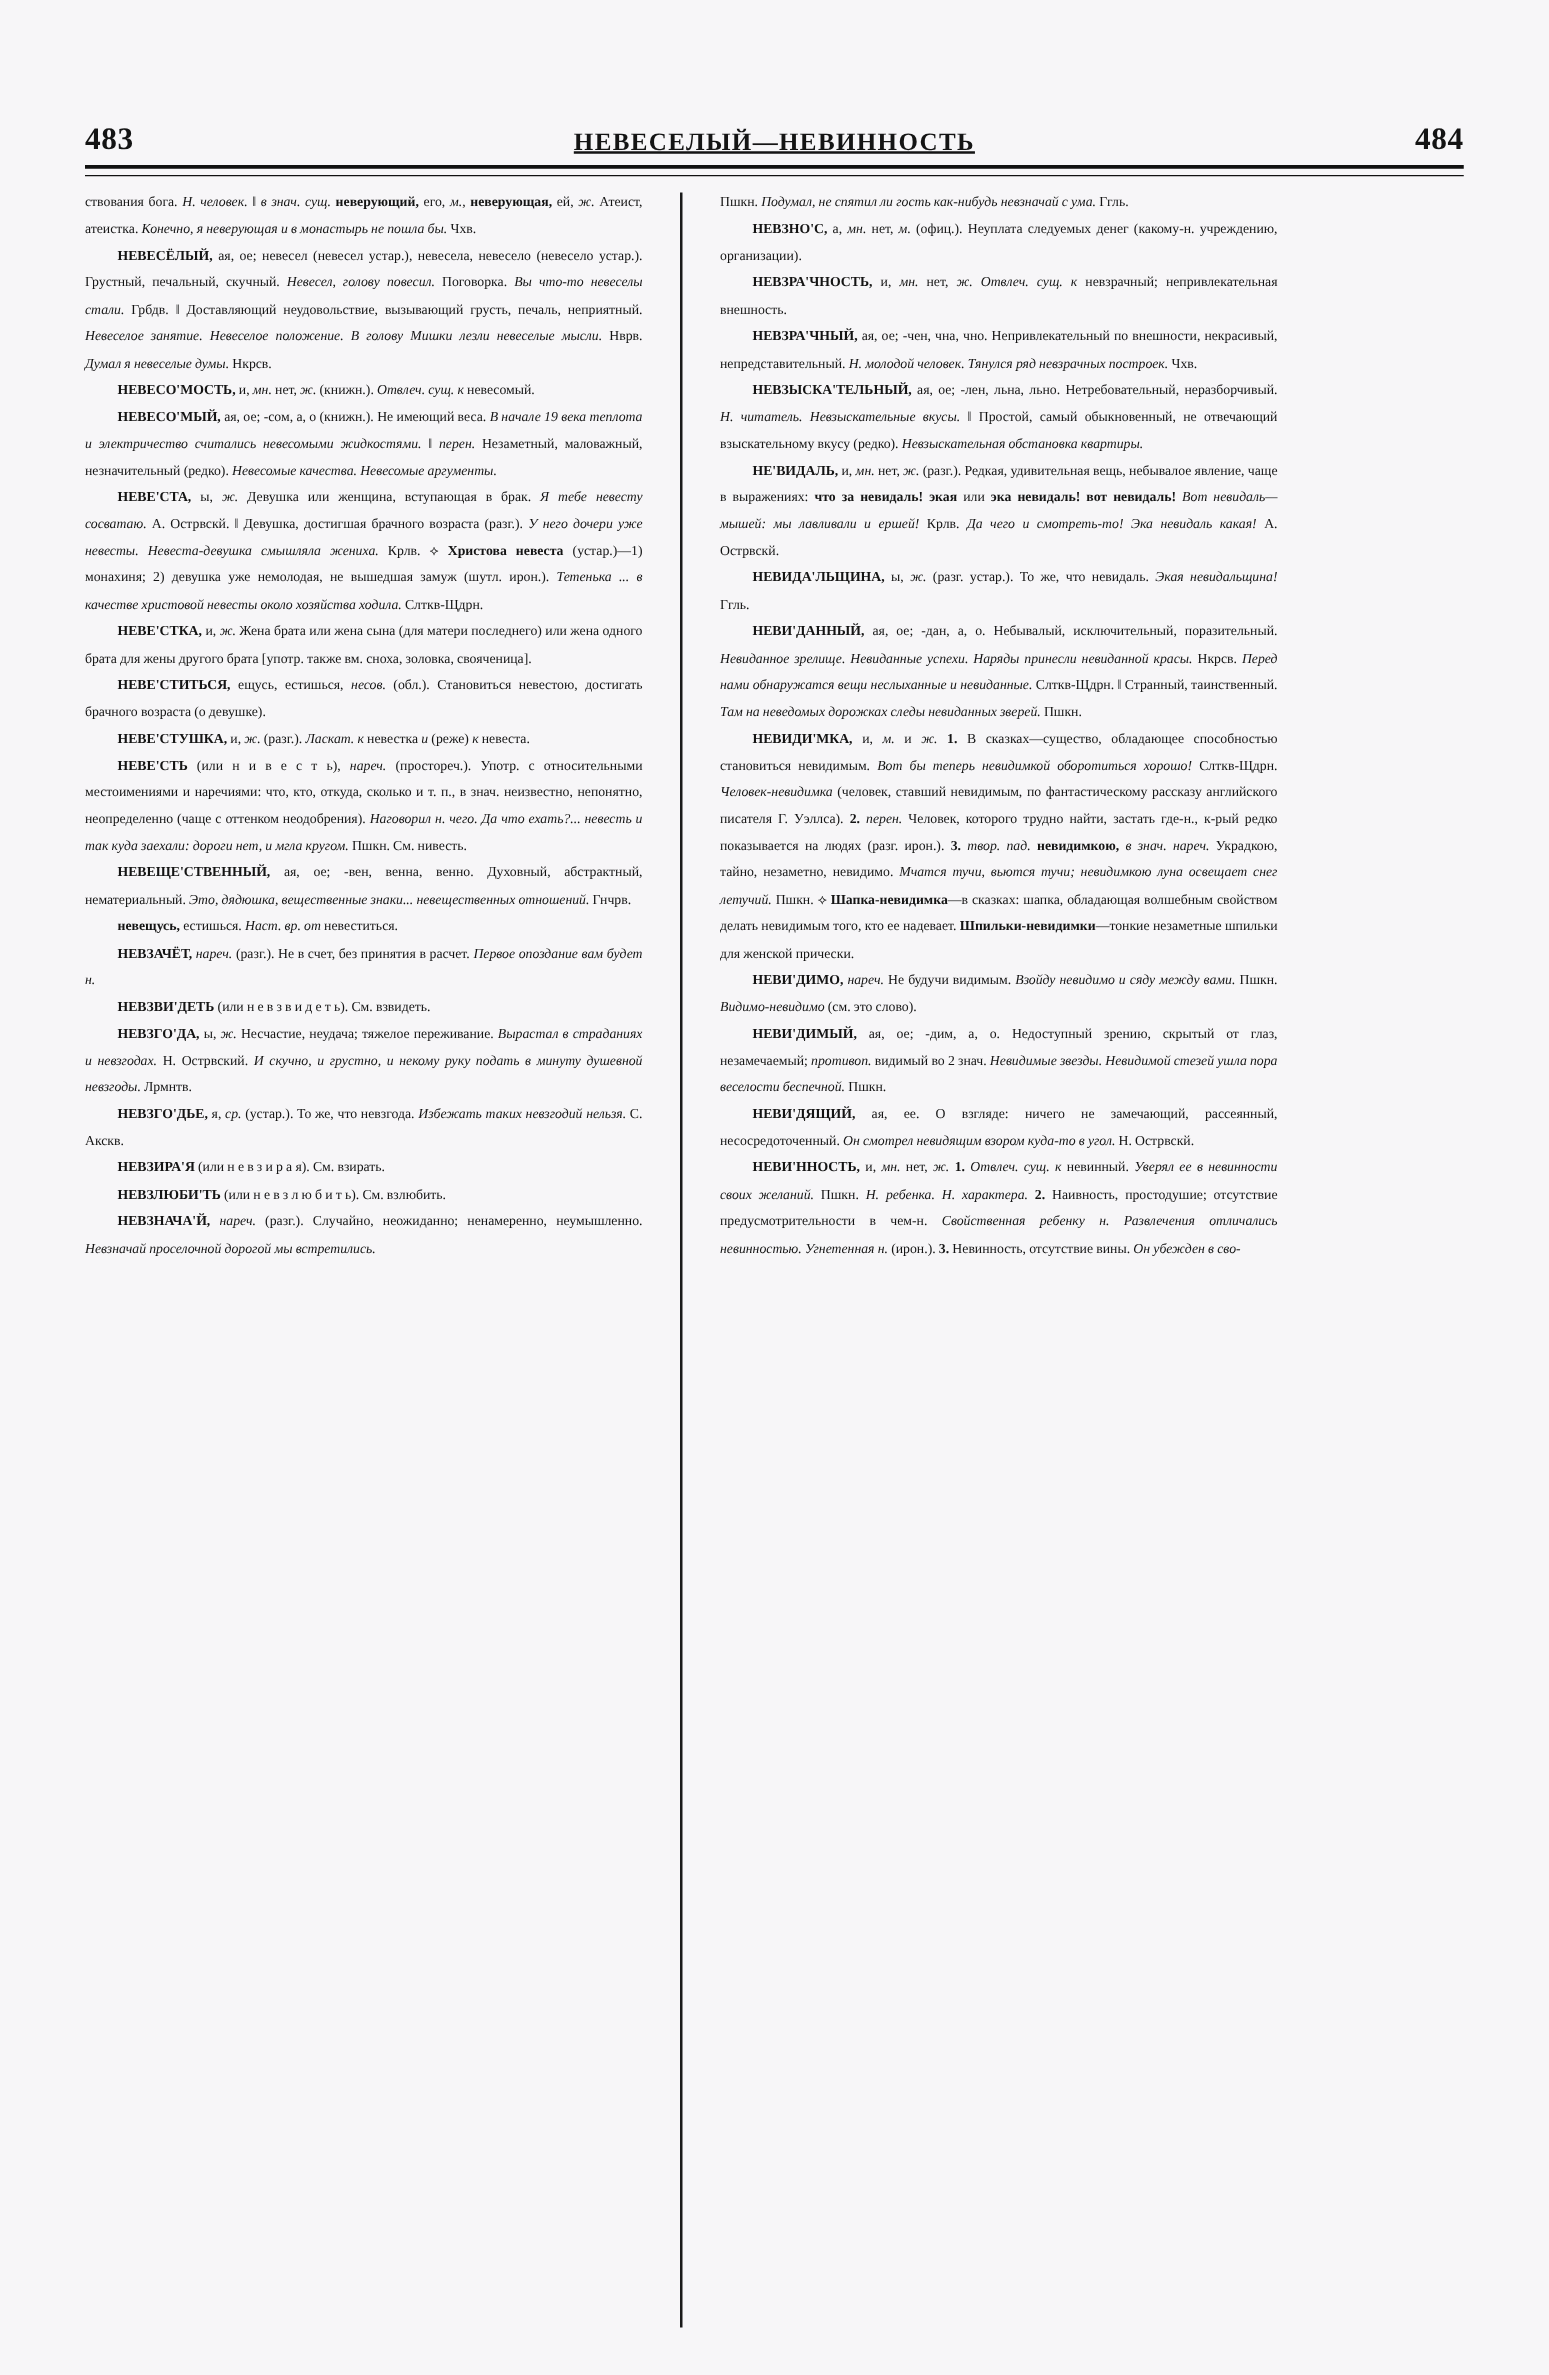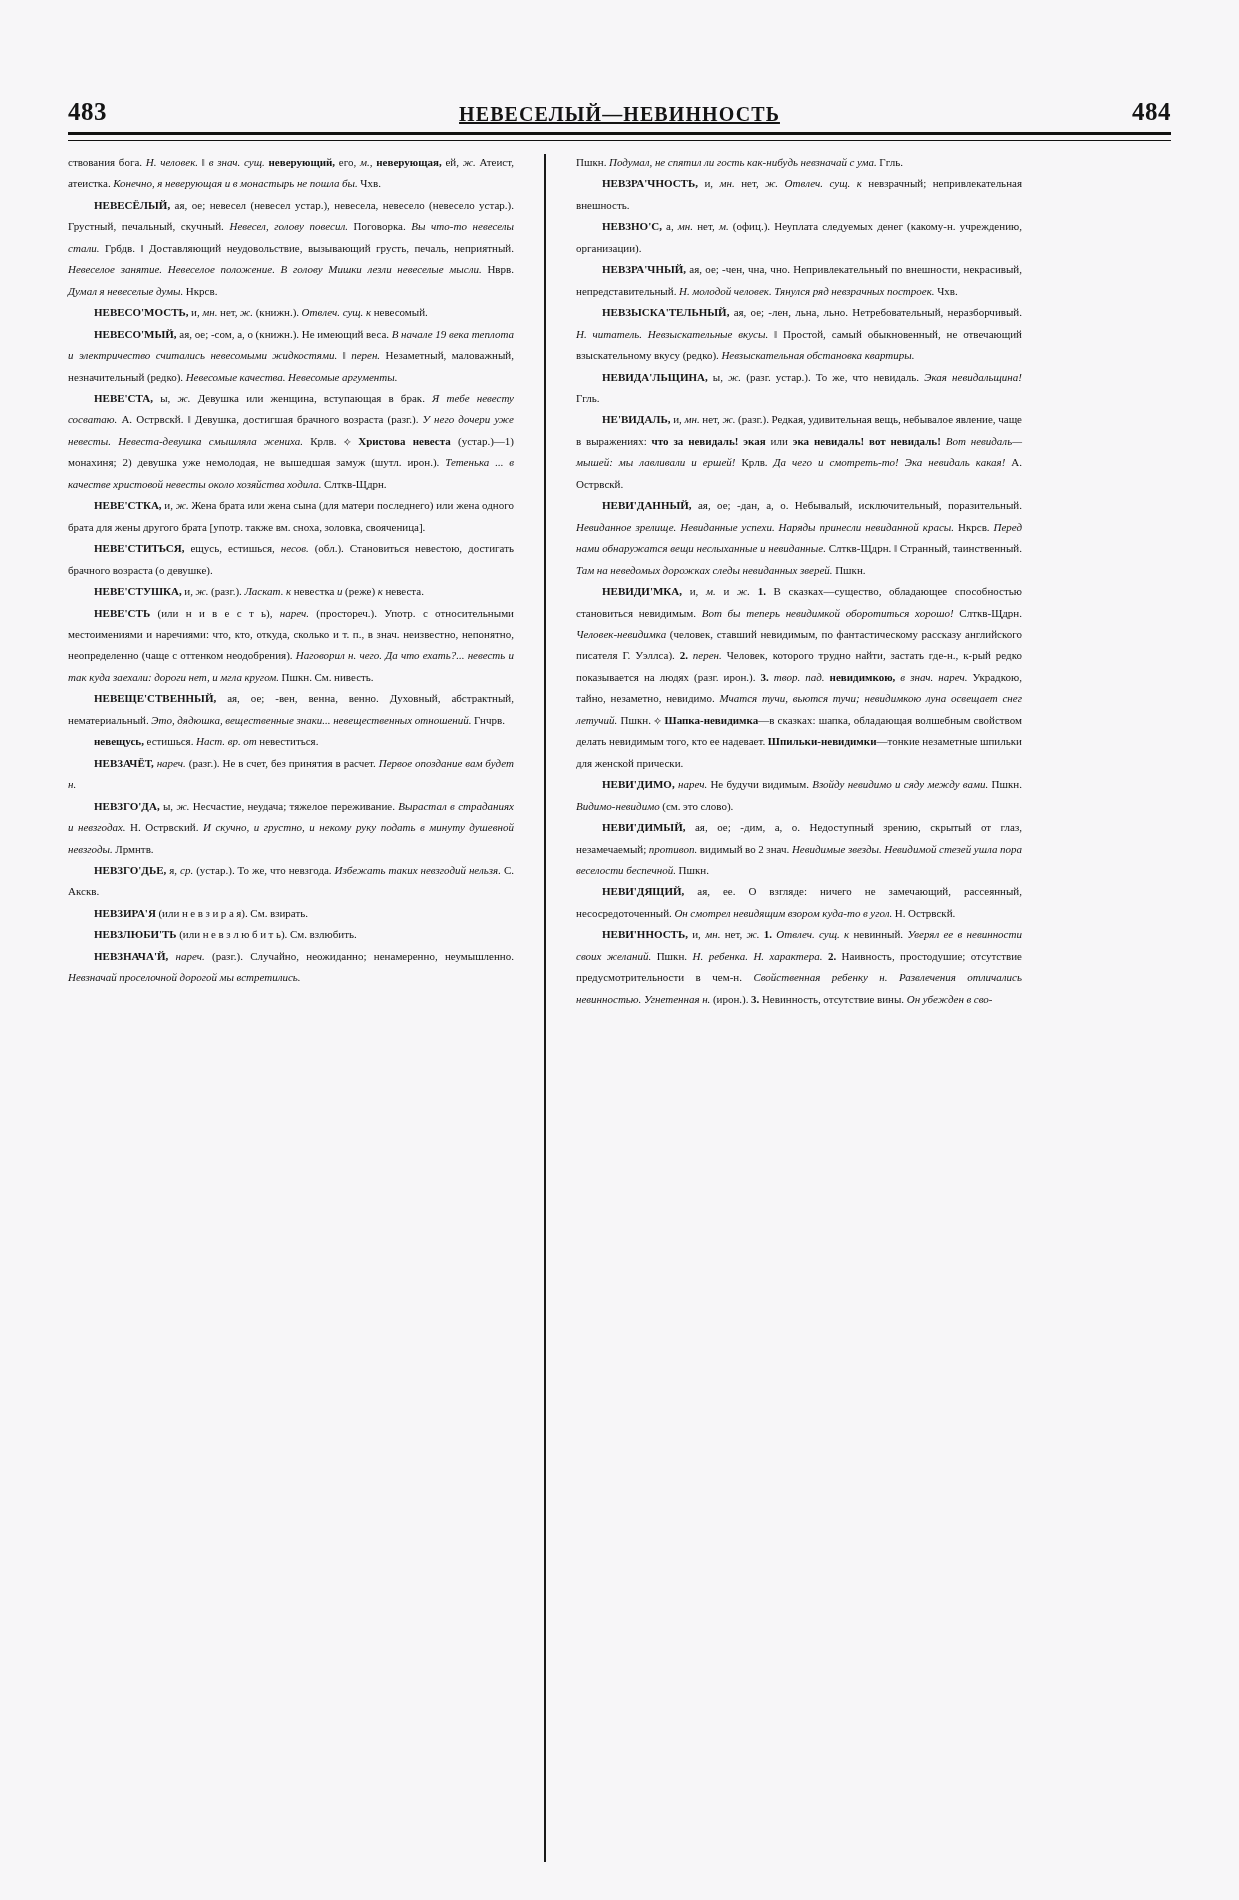--- a/index.html
+++ b/index.html
@@ -108,35 +108,36 @@
         <p class="entry"><b>НЕВЕСО'МОСТЬ,</b> и, <i>мн.</i> нет, <i>ж.</i> (книжн.). <i>Отвлеч. сущ. к</i> невесомый.</p>
         <p class="entry"><b>НЕВЕСО'МЫЙ,</b> ая, ое; -сом, а, о (книжн.). Не имеющий веса. <i>В начале 19 века теплота и электричество считались невесомыми жидкостями.</i> ‖ <i>перен.</i> Незаметный, маловажный, незначительный (редко). <i>Невесомые качества. Невесомые аргументы.</i></p>
         <p class="entry"><b>НЕВЕ'СТА,</b> ы, <i>ж.</i> Девушка или женщина, вступающая в брак. <i>Я тебе невесту сосватаю.</i> А. Острвскй. ‖ Девушка, достигшая брачного возраста (разг.). <i>У него дочери уже невесты. Невеста-девушка смышляла жениха.</i> Крлв. ⟡ <b>Христова невеста</b> (устар.)—1) монахиня; 2) девушка уже немолодая, не вышедшая замуж (шутл. ирон.). <i>Тетенька ... в качестве христовой невесты около хозяйства ходила.</i> Слткв-Щдрн.</p>
         <p class="entry"><b>НЕВЕ'СТКА,</b> и, <i>ж.</i> Жена брата или жена сына (для матери последнего) или жена одного брата для жены другого брата [употр. также вм. сноха, золовка, свояченица].</p>
         <p class="entry"><b>НЕВЕ'СТИТЬСЯ,</b> ещусь, естишься, <i>несов.</i> (обл.). Становиться невестою, достигать брачного возраста (о девушке).</p>
         <p class="entry"><b>НЕВЕ'СТУШКА,</b> и, <i>ж.</i> (разг.). <i>Ласкат. к</i> невестка <i>и</i> (реже) <i>к</i> невеста.</p>
         <p class="entry"><b>НЕВЕ'СТЬ</b> (или н и в е с т ь), <i>нареч.</i> (простореч.). Употр. с относительными местоимениями и наречиями: что, кто, откуда, сколько и т. п., в знач. неизвестно, непонятно, неопределенно (чаще с оттенком неодобрения). <i>Наговорил н. чего. Да что ехать?... невесть и так куда заехали: дороги нет, и мгла кругом.</i> Пшкн. См. нивесть.</p>
         <p class="entry"><b>НЕВЕЩЕ'СТВЕННЫЙ,</b> ая, ое; -вен, венна, венно. Духовный, абстрактный, нематериальный. <i>Это, дядюшка, вещественные знаки... невещественных отношений.</i> Гнчрв.</p>
         <p class="entry"><b>невещусь,</b> естишься. <i>Наст. вр. от</i> невеститься.</p>
         <p class="entry"><b>НЕВЗАЧЁТ,</b> <i>нареч.</i> (разг.). Не в счет, без принятия в расчет. <i>Первое опоздание вам будет н.</i></p>
+        <p class="entry"><b>НЕВЗВИ'ДЕТЬ</b> (или н е в з в и д е т ь). См. взвидеть.</p>
         <p class="entry"><b>НЕВЗГО'ДА,</b> ы, <i>ж.</i> Несчастие, неудача; тяжелое переживание. <i>Вырастал в страданиях и невзгодах.</i> Н. Острвский. <i>И скучно, и грустно, и некому руку подать в минуту душевной невзгоды.</i> Лрмнтв.</p>
         <p class="entry"><b>НЕВЗГО'ДЬЕ,</b> я, <i>ср.</i> (устар.). То же, что невзгода. <i>Избежать таких невзгодий нельзя.</i> С. Акскв.</p>
         <p class="entry"><b>НЕВЗИРА'Я</b> (или н е в з и р а я). См. взирать.</p>
         <p class="entry"><b>НЕВЗЛЮБИ'ТЬ</b> (или н е в з л ю б и т ь). См. взлюбить.</p>
         <p class="entry"><b>НЕВЗНАЧА'Й,</b> <i>нареч.</i> (разг.). Случайно, неожиданно; ненамеренно, неумышленно. <i>Невзначай проселочной дорогой мы встретились.</i></p>
       </div>
     <div class="col-divider"></div>
     <div class="col col-right" id="col-right">
         <p class="entry cont">Пшкн. <i>Подумал, не спятил ли гость как-нибудь невзначай с ума.</i> Ггль.</p>
+        <p class="entry"><b>НЕВЗНО'С,</b> а, <i>мн.</i> нет, <i>м.</i> (офиц.). Неуплата следуемых денег (какому-н. учреждению, организации).</p>
         <p class="entry"><b>НЕВЗРА'ЧНОСТЬ,</b> и, <i>мн.</i> нет, <i>ж. Отвлеч. сущ. к</i> невзрачный; непривлекательная внешность.</p>
-        <p class="entry"><b>НЕВЗНО'С,</b> а, <i>мн.</i> нет, <i>м.</i> (офиц.). Неуплата следуемых денег (какому-н. учреждению, организации).</p>
         <p class="entry"><b>НЕВЗРА'ЧНЫЙ,</b> ая, ое; -чен, чна, чно. Непривлекательный по внешности, некрасивый, непредставительный. <i>Н. молодой человек. Тянулся ряд невзрачных построек.</i> Чхв.</p>
         <p class="entry"><b>НЕВЗЫСКА'ТЕЛЬНЫЙ,</b> ая, ое; -лен, льна, льно. Нетребовательный, неразборчивый. <i>Н. читатель. Невзыскательные вкусы.</i> ‖ Простой, самый обыкновенный, не отвечающий взыскательному вкусу (редко). <i>Невзыскательная обстановка квартиры.</i></p>
+        <p class="entry"><b>НЕ'ВИДАЛЬ,</b> и, <i>мн.</i> нет, <i>ж.</i> (разг.). Редкая, удивительная вещь, небывалое явление, чаще в выражениях: <b>что за невидаль! экая</b> или <b>эка невидаль! вот невидаль!</b> <i>Вот невидаль—мышей: мы лавливали и ершей!</i> Крлв. <i>Да чего и смотреть-то! Эка невидаль какая!</i> А. Острвскй.</p>
         <p class="entry"><b>НЕВИДА'ЛЬЩИНА,</b> ы, <i>ж.</i> (разг. устар.). То же, что невидаль. <i>Экая невидальщина!</i> Ггль.</p>
-        <p class="entry"><b>НЕ'ВИДАЛЬ,</b> и, <i>мн.</i> нет, <i>ж.</i> (разг.). Редкая, удивительная вещь, небывалое явление, чаще в выражениях: <b>что за невидаль! экая</b> или <b>эка невидаль! вот невидаль!</b> <i>Вот невидаль—мышей: мы лавливали и ершей!</i> Крлв. <i>Да чего и смотреть-то! Эка невидаль какая!</i> А. Острвскй.</p>
         <p class="entry"><b>НЕВИ'ДАННЫЙ,</b> ая, ое; -дан, а, о. Небывалый, исключительный, поразительный. <i>Невиданное зрелище. Невиданные успехи. Наряды принесли невиданной красы.</i> Нкрсв. <i>Перед нами обнаружатся вещи неслыханные и невиданные.</i> Слткв-Щдрн. ‖ Странный, таинственный. <i>Там на неведомых дорожках следы невиданных зверей.</i> Пшкн.</p>
         <p class="entry"><b>НЕВИДИ'МКА,</b> и, <i>м.</i> и <i>ж.</i> <b>1.</b> В сказках—существо, обладающее способностью становиться невидимым. <i>Вот бы теперь невидимкой оборотиться хорошо!</i> Слткв-Щдрн. <i>Человек-невидимка</i> (человек, ставший невидимым, по фантастическому рассказу английского писателя Г. Уэллса). <b>2.</b> <i>перен.</i> Человек, которого трудно найти, застать где-н., к-рый редко показывается на людях (разг. ирон.). <b>3.</b> <i>твор. пад.</i> <b>невидимкою,</b> <i>в знач. нареч.</i> Украдкою, тайно, незаметно, невидимо. <i>Мчатся тучи, вьются тучи; невидимкою луна освещает снег летучий.</i> Пшкн. ⟡ <b>Шапка-невидимка</b>—в сказках: шапка, обладающая волшебным свойством делать невидимым того, кто ее надевает. <b>Шпильки-невидимки</b>—тонкие незаметные шпильки для женской прически.</p>
         <p class="entry"><b>НЕВИ'ДИМО,</b> <i>нареч.</i> Не будучи видимым. <i>Взойду невидимо и сяду между вами.</i> Пшкн. <i>Видимо-невидимо</i> (см. это слово).</p>
         <p class="entry"><b>НЕВИ'ДИМЫЙ,</b> ая, ое; -дим, а, о. Недоступный зрению, скрытый от глаз, незамечаемый; <i>противоп.</i> видимый во 2 знач. <i>Невидимые звезды. Невидимой стезей ушла пора веселости беспечной.</i> Пшкн.</p>
         <p class="entry"><b>НЕВИ'ДЯЩИЙ,</b> ая, ее. О взгляде: ничего не замечающий, рассеянный, несосредоточенный. <i>Он смотрел невидящим взором куда-то в угол.</i> Н. Острвскй.</p>
         <p class="entry"><b>НЕВИ'ННОСТЬ,</b> и, <i>мн.</i> нет, <i>ж.</i> <b>1.</b> <i>Отвлеч. сущ. к</i> невинный. <i>Уверял ее в невинности своих желаний.</i> Пшкн. <i>Н. ребенка. Н. характера.</i> <b>2.</b> Наивность, простодушие; отсутствие предусмотрительности в чем-н. <i>Свойственная ребенку н. Развлечения отличались невинностью. Угнетенная н.</i> (ирон.). <b>3.</b> Невинность, отсутствие вины. <i>Он убежден в сво-</i></p>
       </div>
   </div>
 
 </div>

